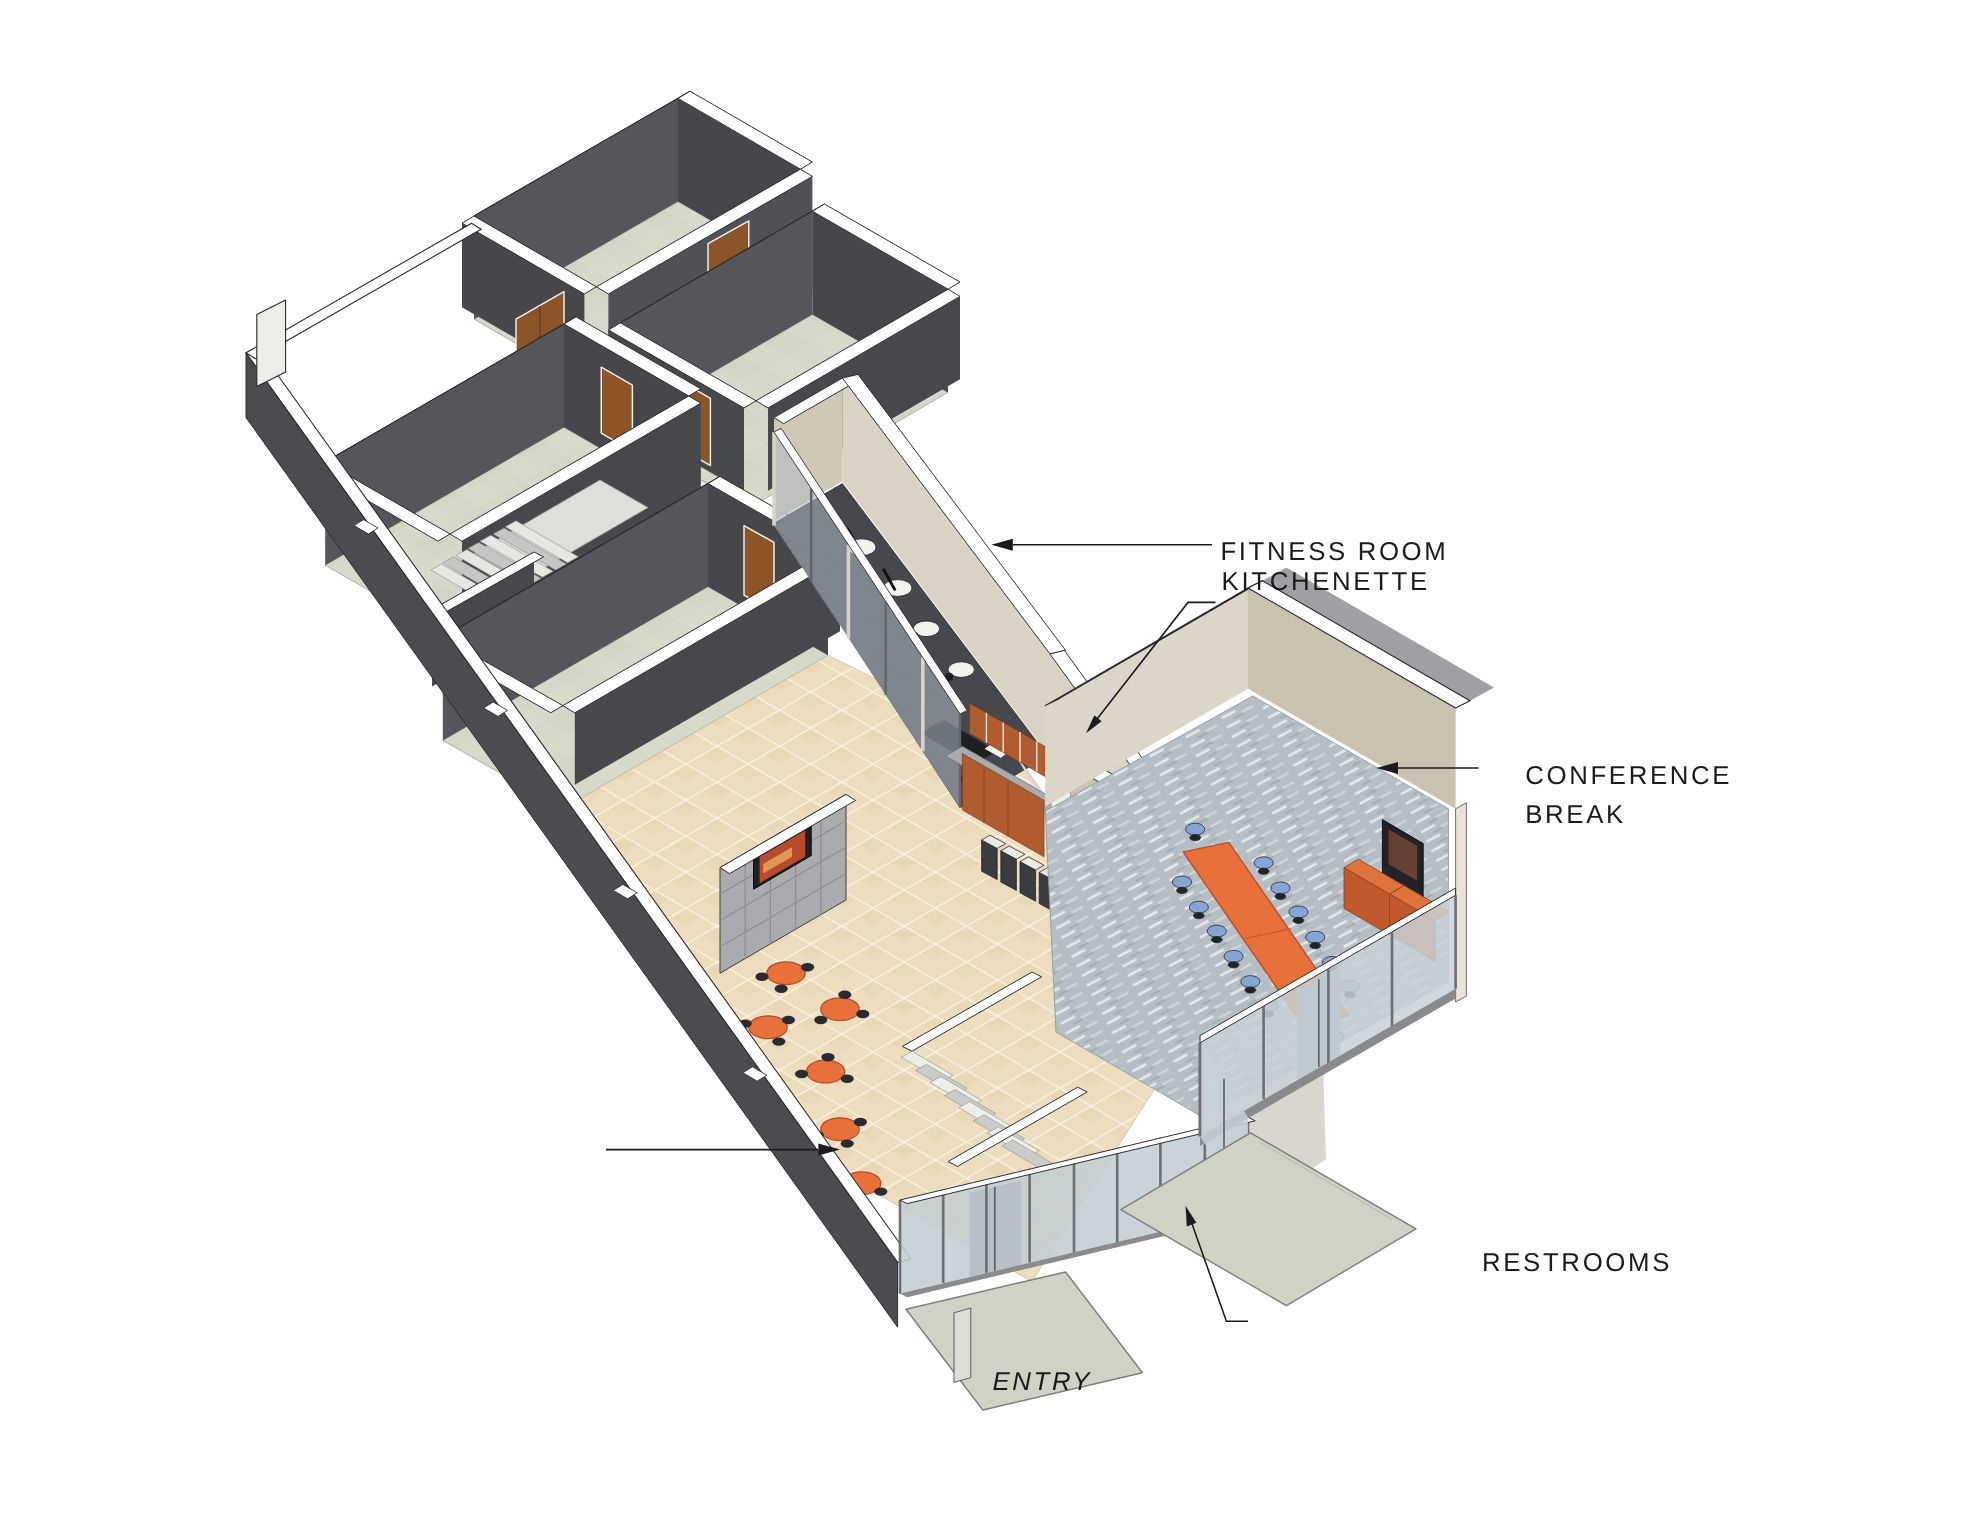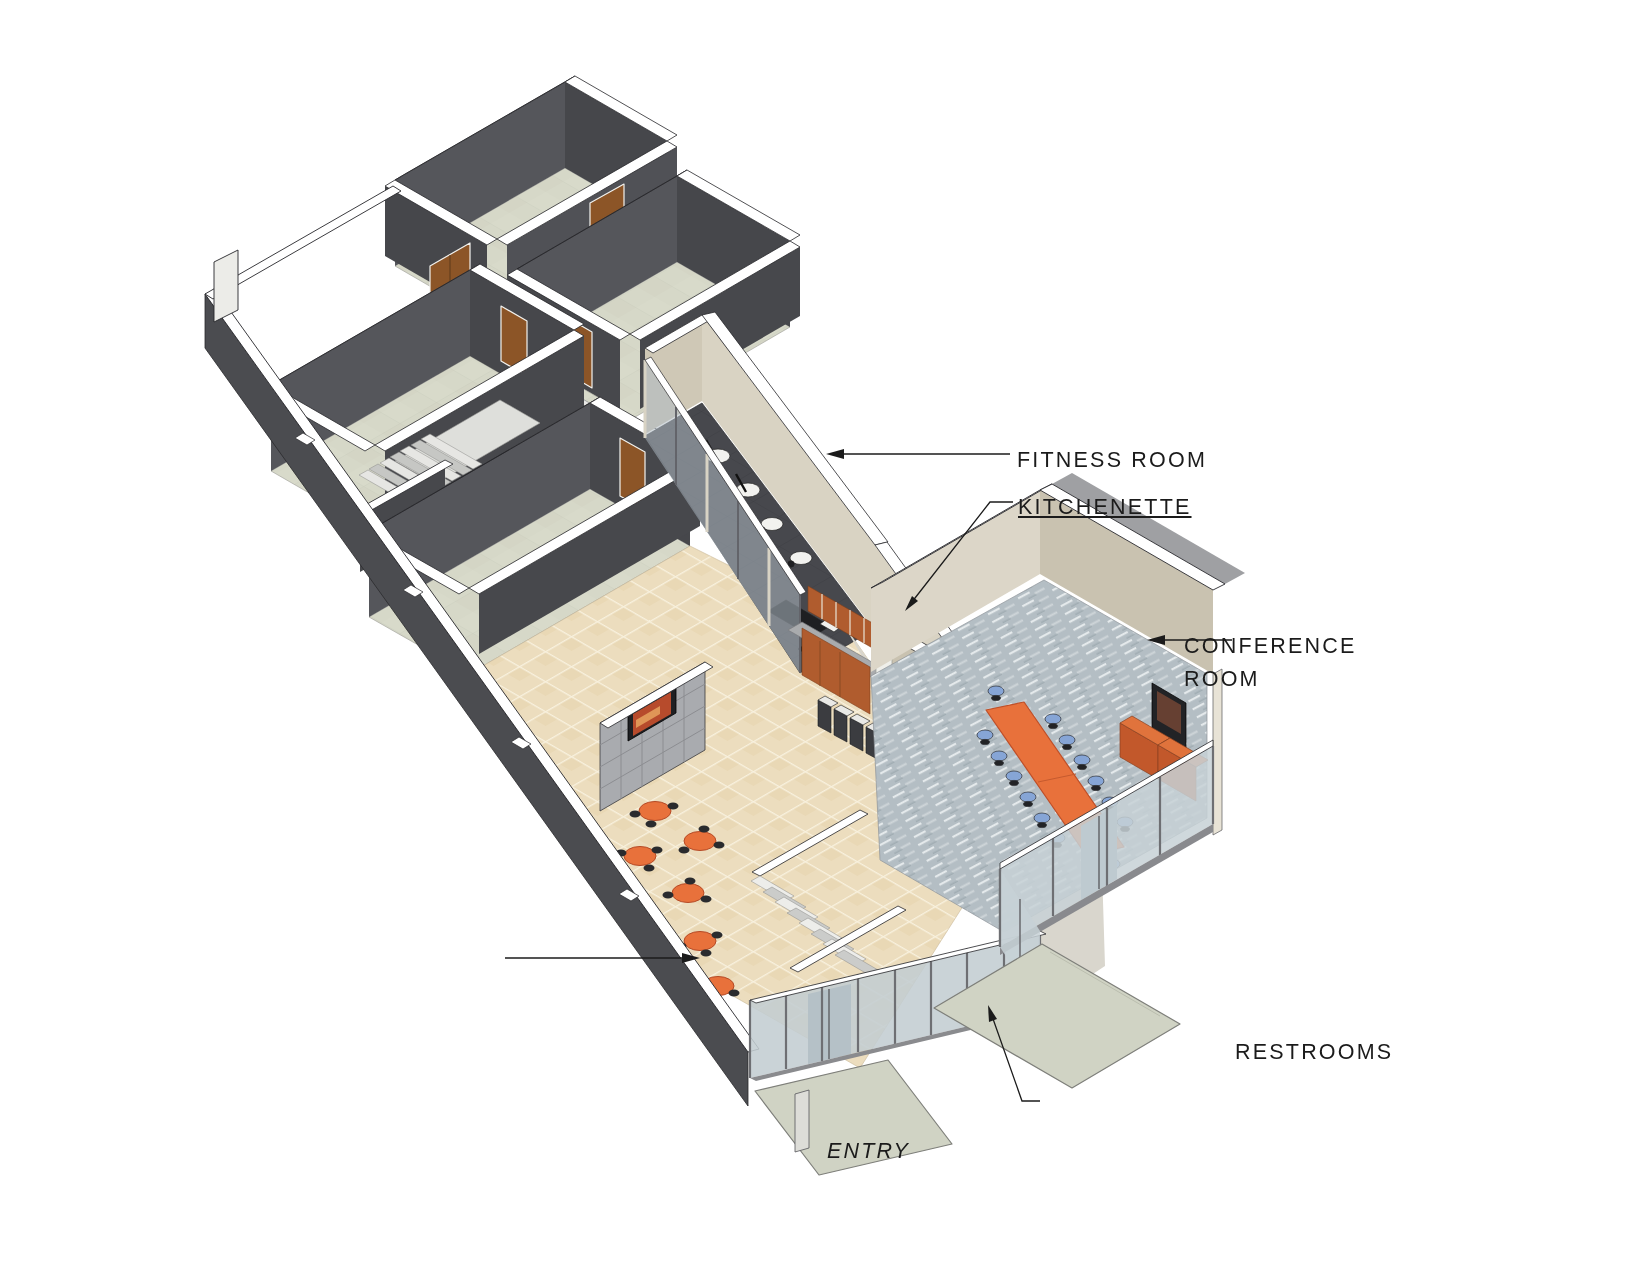--- a/index.html
+++ b/index.html
@@ -406,21 +406,21 @@
     <line x1="1165" y1="599" x2="1232" y2="599"></line>
     <polygon points="1147,599 1165,594 1165,604" fill="#1b1b1b" stroke="none"></polygon>
     <line x1="505" y1="917" x2="682" y2="917"></line>
     <polygon points="700,917 682,912 682,922" fill="#1b1b1b" stroke="none"></polygon>
     <path d="M1040 1060 L1022 1060 L992 975"></path>
     <polygon points="988,964 997,978 989,981" fill="#1b1b1b" stroke="none"></polygon>
   </g>
 </svg>
 
 <div class="anno" style="left:1017px;top:403px;">FITNESS ROOM</div>
-<div class="anno" style="left:1018px;top:450px;text-decoration:underline;">KITCHENETTE</div>
-<div class="anno" style="left:1184px;top:589px;">
+<div class="anno" style="left:1018px;top:428px;">KITCHENETTE</div>
+<div class="anno" style="left:1271px;top:589px;">
   <div>CONFERENCE</div>
-  <div>ROOM</div>
+  <div>BREAK</div>
 </div>
 <div class="anno" style="left:1235px;top:995px;">RESTROOMS</div>
 <div class="anno" style="left:827px;top:1094px;font-style:italic;">ENTRY</div>
 
 </div>
 
 </body></html>

